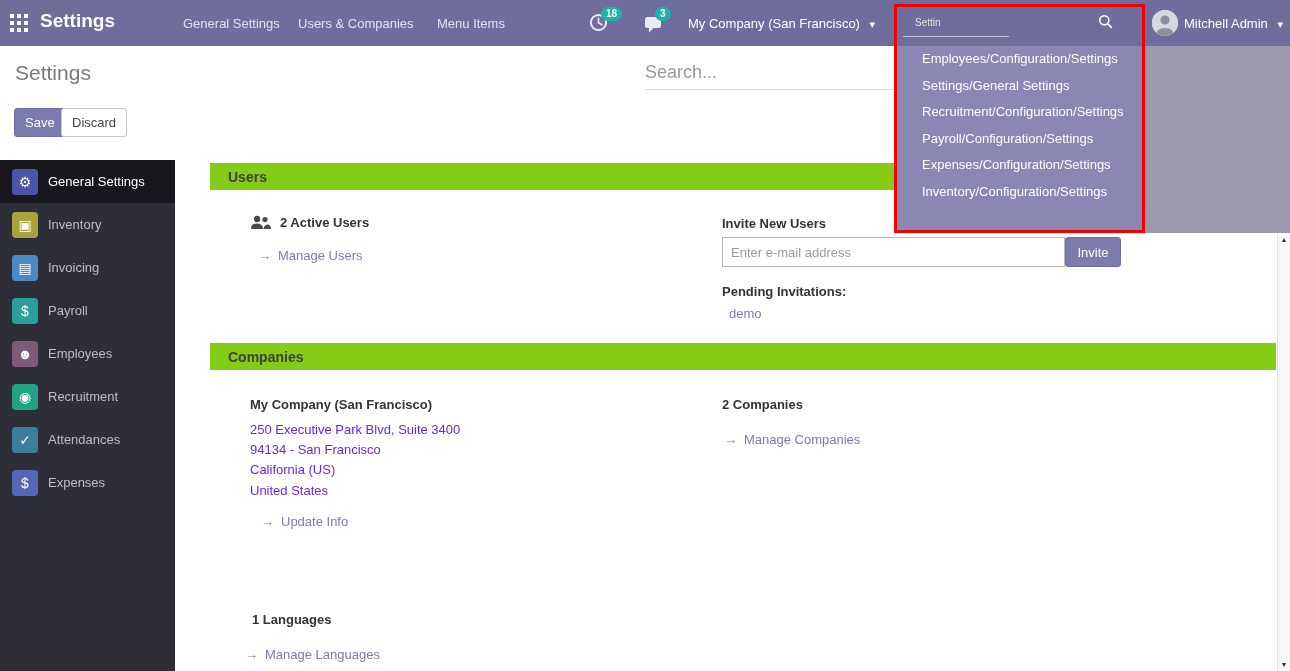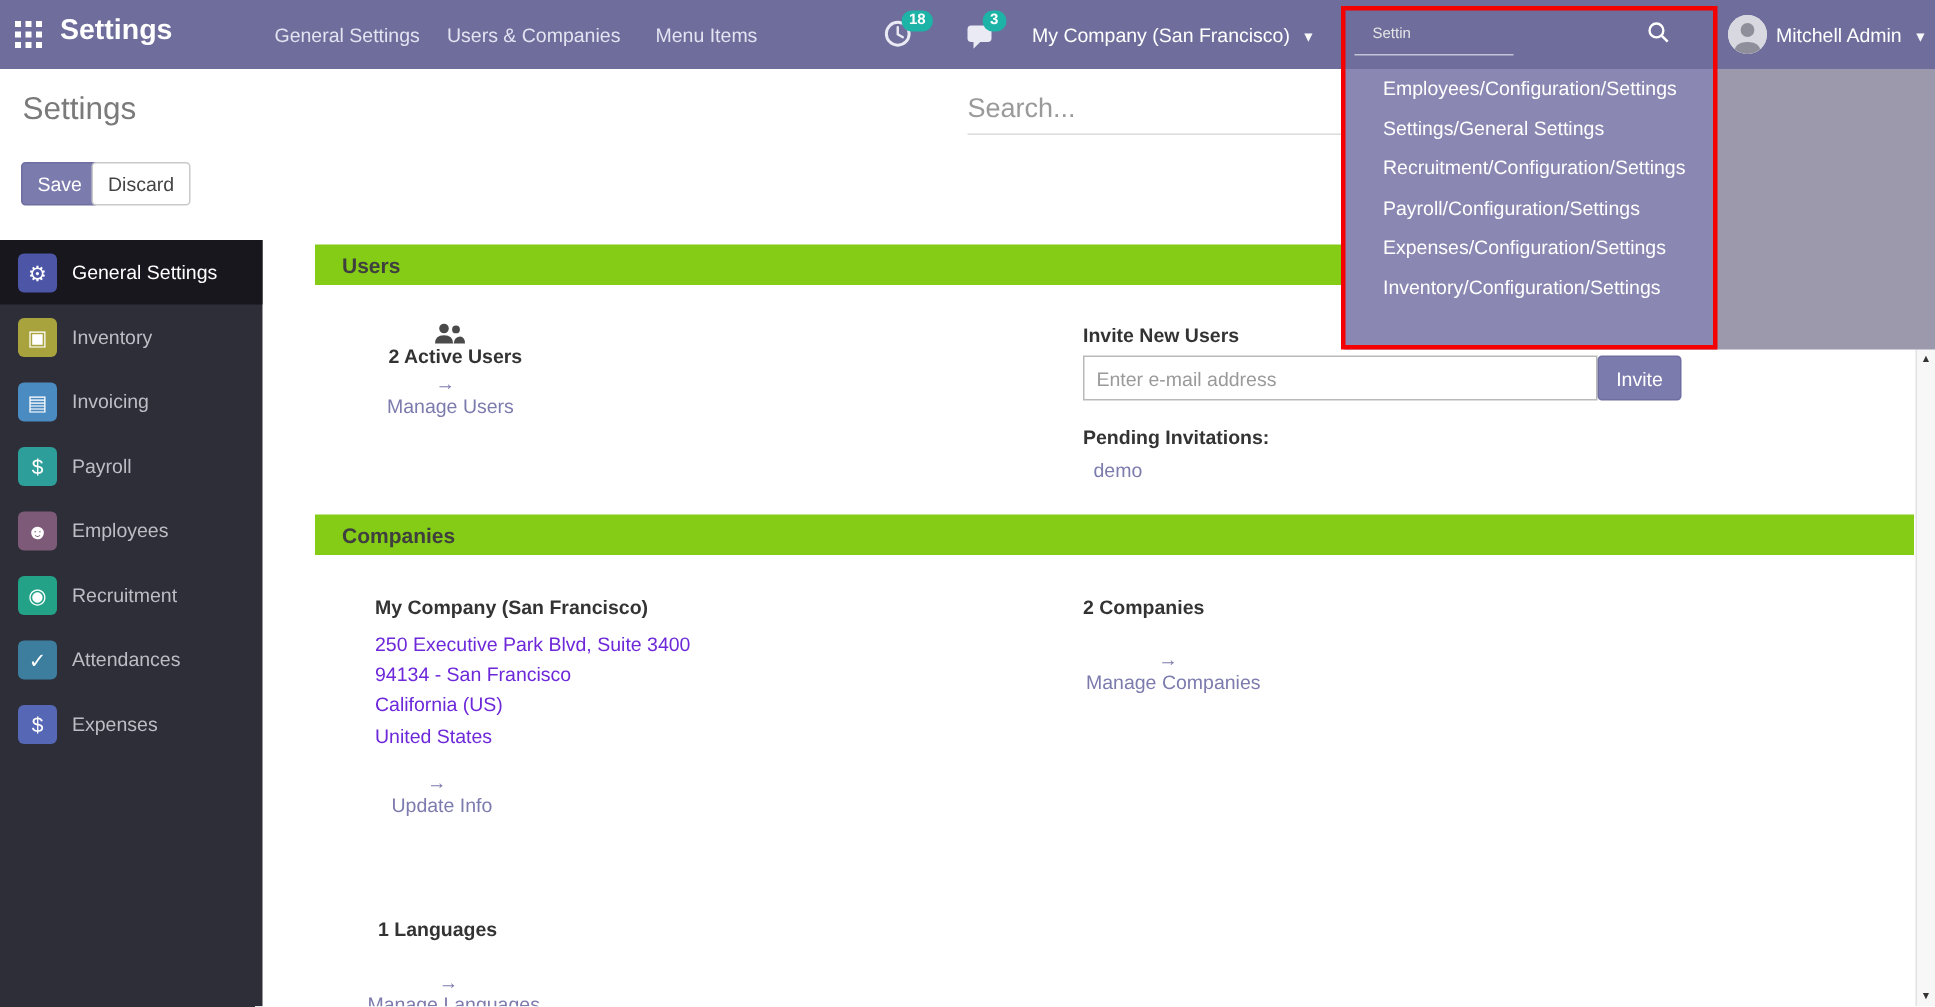--- a/index.html
+++ b/index.html
@@ -53,21 +53,21 @@
 
   
   .main { position:absolute; top:160px; left:175px; right:13px; bottom:0; background:#fff; z-index:1; font-size:13px; color:#333; }
   .section-bar { position:absolute; left:3px; right:1px; height:27px; background:#84cc16; display:flex; align-items:center; padding-left:18px; font-weight:bold; font-size:14px; color:#3f3f3f;margin-left:32px; }
   .bar-users { top:3px; } .bar-companies { top:183px; } .bar-languages { top:397px; }
   .abs { position:absolute; }
   .bold13 { font-weight:bold; font-size:13px; color:#333; white-space:nowrap; }
   .muted { color:#6d28d9; font-size:13px; white-space:nowrap; }
   .link { color:#7c7bad; font-size:13px; cursor:pointer; text-decoration:none; white-space:nowrap; }
   .arrow { color:#7c7bad; font-weight:bold; margin-right:7px; }
-  .row-flex { display:flex; align-items:center;flex-direction:column; }
+  .row-flex { display:flex; align-items:center; }
   .email-input { position:absolute; left:547px; top:77px; width:343px; height:30px; border:1px solid #b9b9b9; padding:0 8px; font-size:13px; color:#333; outline:none; font-family:"Liberation Sans", sans-serif; }
   .email-input::placeholder { color:#9a9a9a; }
   .invite-btn { position:absolute; left:890px; top:77px; width:56px; height:30px; background:#7c7bad; color:#fff; border:1px solid #6f6ea0; border-radius:3px; font-size:13px; cursor:pointer; font-family:"Liberation Sans", sans-serif; }
 
   
   .scrollbar { position:absolute; right:0; top:233px; bottom:0; width:13px; background:#f7f7f7; border-left:1px solid #e3e3e3; z-index:6; }
   .sb-arrow { position:absolute; left:0; right:0; text-align:center; font-size:7px; color:#333; cursor:pointer; }
   .sb-up { top:3px; } .sb-down { bottom:3px; }
 </style>
 </head>

